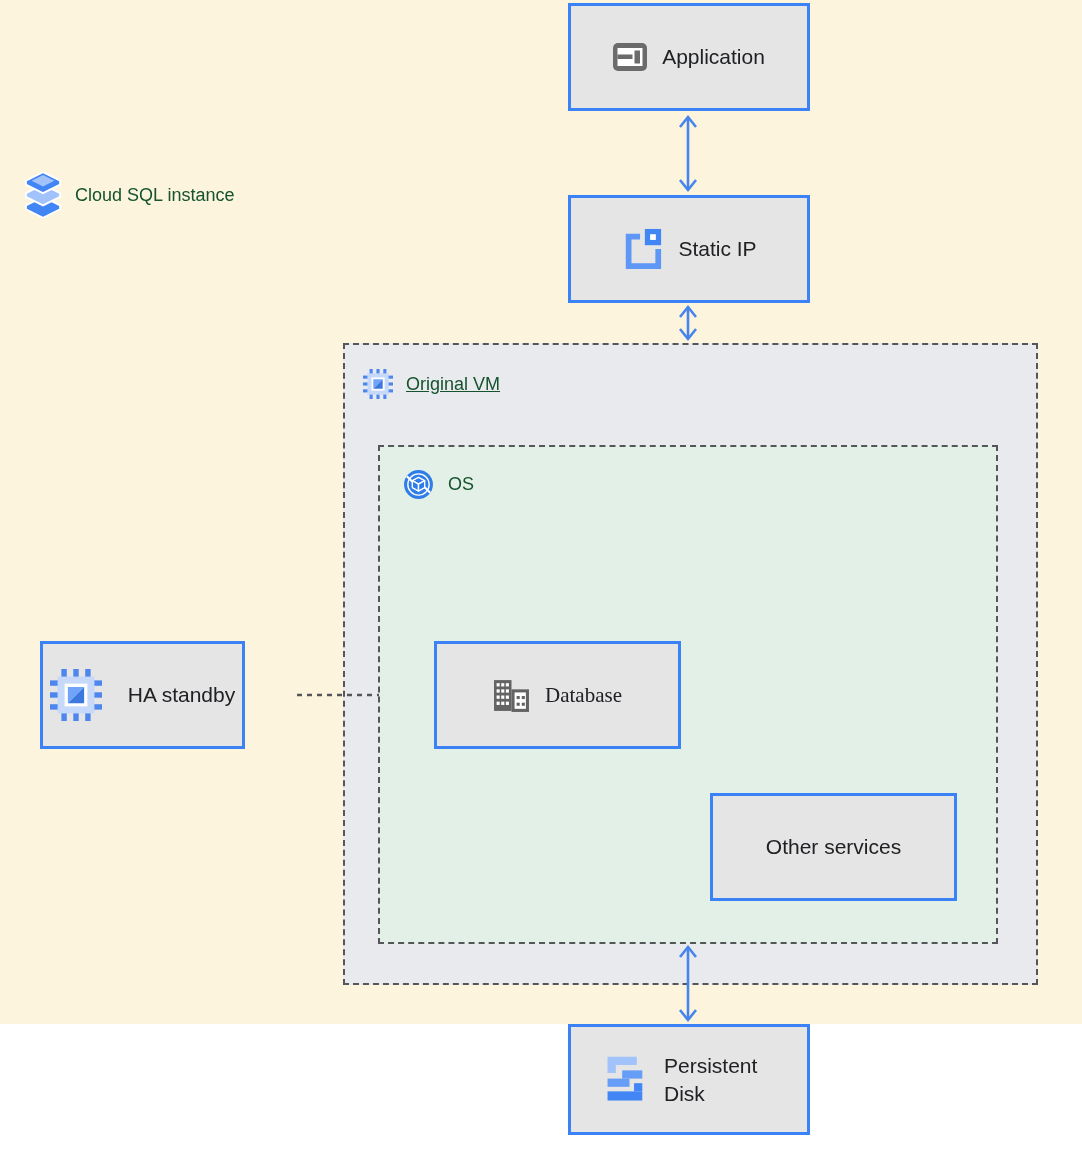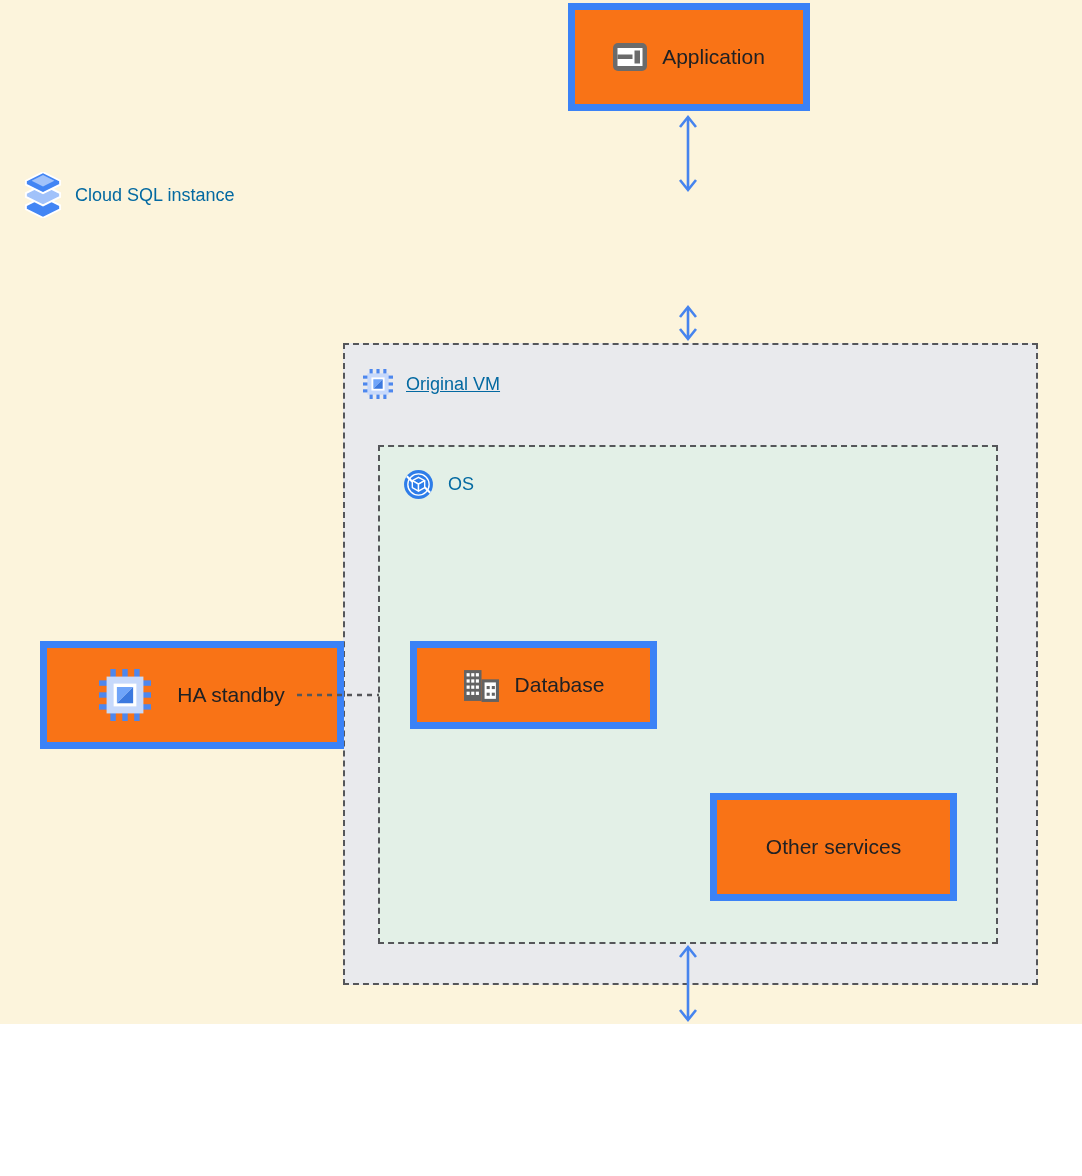--- a/index.html
+++ b/index.html
@@ -6,38 +6,38 @@
   .canvas {
     position:relative; width:1082px; height:1176px; background:#ffffff;
     font-family:"Liberation Sans", sans-serif; overflow:hidden;
   }
   .region { position:absolute; box-sizing:border-box; }
   .region-yellow { left:0; top:152; width:1082px; height:1024px; background:#FCF4DC; }
   .region-vm   { left:343px; top:343px; width:695px; height:642px; background:#E9EAED; border:2px dashed #55565A; }
   .region-os   { left:378px; top:445px; width:620px; height:499px; background:#E3F0E7; border:2px dashed #55565A; }
 
   .node {
-    position:absolute; box-sizing:border-box; background:#f97316;
-    border:7px solid #3b82f6; display:flex; align-items:center; justify-content:center;
+    position:absolute; box-sizing:border-box; background:#e5e5e5;
+    border:3px solid #3b82f6; display:flex; align-items:center; justify-content:center;
     gap:15px; font-size:21px; color:#202124;
   }
   .node .txt { white-space:nowrap; }
   .node-application   { left:568px; top:3px;    width:242px; height:108px; }
   .node-static-ip     { left:568px; top:195px;  width:242px; height:108px; }
   .node-logging       { left:710px; top:487px;  width:247px; height:108px; }
-  .node-database      { left:410px; top:641px;  width:247px; height:88px; }
+  .node-database      { left:434px; top:641px;  width:247px; height:108px;font-family:Liberation Serif, serif; }
   .node-monitoring    { left:710px; top:641px;  width:247px; height:108px; }
   .node-other         { left:710px; top:793px;  width:247px; height:108px; }
-  .node-ha-standby    { left:40px;  top:641px;  width:304px; height:108px; gap:26px; }
+  .node-ha-standby    { left:40px;  top:641px;  width:205px; height:108px; gap:26px; }
   .node-pd            { left:568px; top:1024px; width:242px; height:111px; gap:18px; }
   .node-pd .txt { white-space:normal; width:112px; line-height:28px; }
 
   .area-label {
     position:absolute; display:flex; align-items:center; gap:13px;
-    color:#0369a1; font-size:18px;
+    color:#14532d; font-size:18px;
   }
   .label-cloudsql { left:24px;  top:172px; }
   .label-vm       { left:363px; top:369px;text-decoration:underline; }
   .label-os       { left:402px; top:468px; }
 
   .icn { flex:0 0 auto; display:block; }
   .overlay { position:absolute; left:0; top:0; pointer-events:none; }
 </style>
 </head>
 <body>
@@ -102,20 +102,28 @@
   <div class="node node-application">
     <svg class="icn" width="34" height="28" viewBox="0 0 34 28">
       <rect x="0" y="0" width="34" height="28" rx="5" fill="#6B6B6B"></rect>
       <rect x="4.5" y="5" width="25" height="18" fill="#fff"></rect>
       <rect x="4.5" y="11.5" width="15" height="4.5" fill="#6B6B6B"></rect>
       <rect x="21.5" y="7.5" width="5.5" height="13" fill="#6B6B6B"></rect>
     </svg>
     <span class="txt">Application</span>
   </div>
 
+  <div class="node node-static-ip">
+    <svg class="icn" width="42" height="42" viewBox="0 0 44 44">
+      <path d="M20 9 H8 V40 H39 V22" fill="none" stroke="#5E97F6" stroke-width="6"></path>
+      <rect x="25" y="1" width="17" height="17" fill="#4285F4"></rect>
+      <rect x="30.5" y="6.5" width="6" height="6" fill="#fff"></rect>
+    </svg>
+    <span class="txt">Static IP</span>
+  </div>
 
 
   <div class="node node-database">
     <svg class="icn" width="37" height="33" viewBox="0 0 36 32">
       <rect x="1" y="1" width="17" height="30" fill="#636363"></rect>
       <g fill="#fff">
         <rect x="3.5" y="4" width="3" height="3.2"></rect>
           <rect x="8" y="4" width="3" height="3.2"></rect>
           <rect x="12.5" y="4" width="3" height="3.2"></rect>
         <rect x="3.5" y="10" width="3" height="3.2"></rect>
@@ -161,20 +169,30 @@
           <rect x="40" y="32.5" width="8" height="5"></rect>
       </g>
       <rect x="7" y="7" width="34" height="34" fill="#C7D9FB"></rect>
       <rect x="13.5" y="13.5" width="21" height="21" fill="#fff"></rect>
       <polygon points="16.5,16.5 31.5,16.5 16.5,31.5" fill="#6FA4F9"></polygon>
       <polygon points="31.5,16.5 31.5,31.5 16.5,31.5" fill="#3C79DF"></polygon>
     </svg>
     <span class="txt">HA standby</span>
   </div>
 
+  <div class="node node-pd">
+    <svg class="icn" width="44" height="53" viewBox="0 0 48 58">
+      <path d="M6 4 H38 V13 H15 V22 H6 Z" fill="#A1C2FA"></path>
+      <rect x="22" y="19" width="22" height="9" fill="#669DF6"></rect>
+      <rect x="6" y="28" width="24" height="9" fill="#669DF6"></rect>
+      <rect x="35" y="33" width="9" height="9" fill="#4285F4"></rect>
+      <rect x="6" y="42" width="38" height="10" fill="#4285F4"></rect>
+    </svg>
+    <span class="txt">Persistent Disk</span>
+  </div>
 
   <svg class="overlay" width="1082" height="1176" viewBox="0 0 1082 1176">
     <g stroke="#4684EE" stroke-width="2.6" fill="none">
       <line x1="688" y1="118" x2="688" y2="189"></line>
       <polyline points="680,127 688,117 696,127"></polyline>
       <polyline points="680,180 688,190 696,180"></polyline>
     </g>
     <g stroke="#4684EE" stroke-width="2.6" fill="none">
       <line x1="688" y1="308" x2="688" y2="338"></line>
       <polyline points="680,317 688,307 696,317"></polyline>

